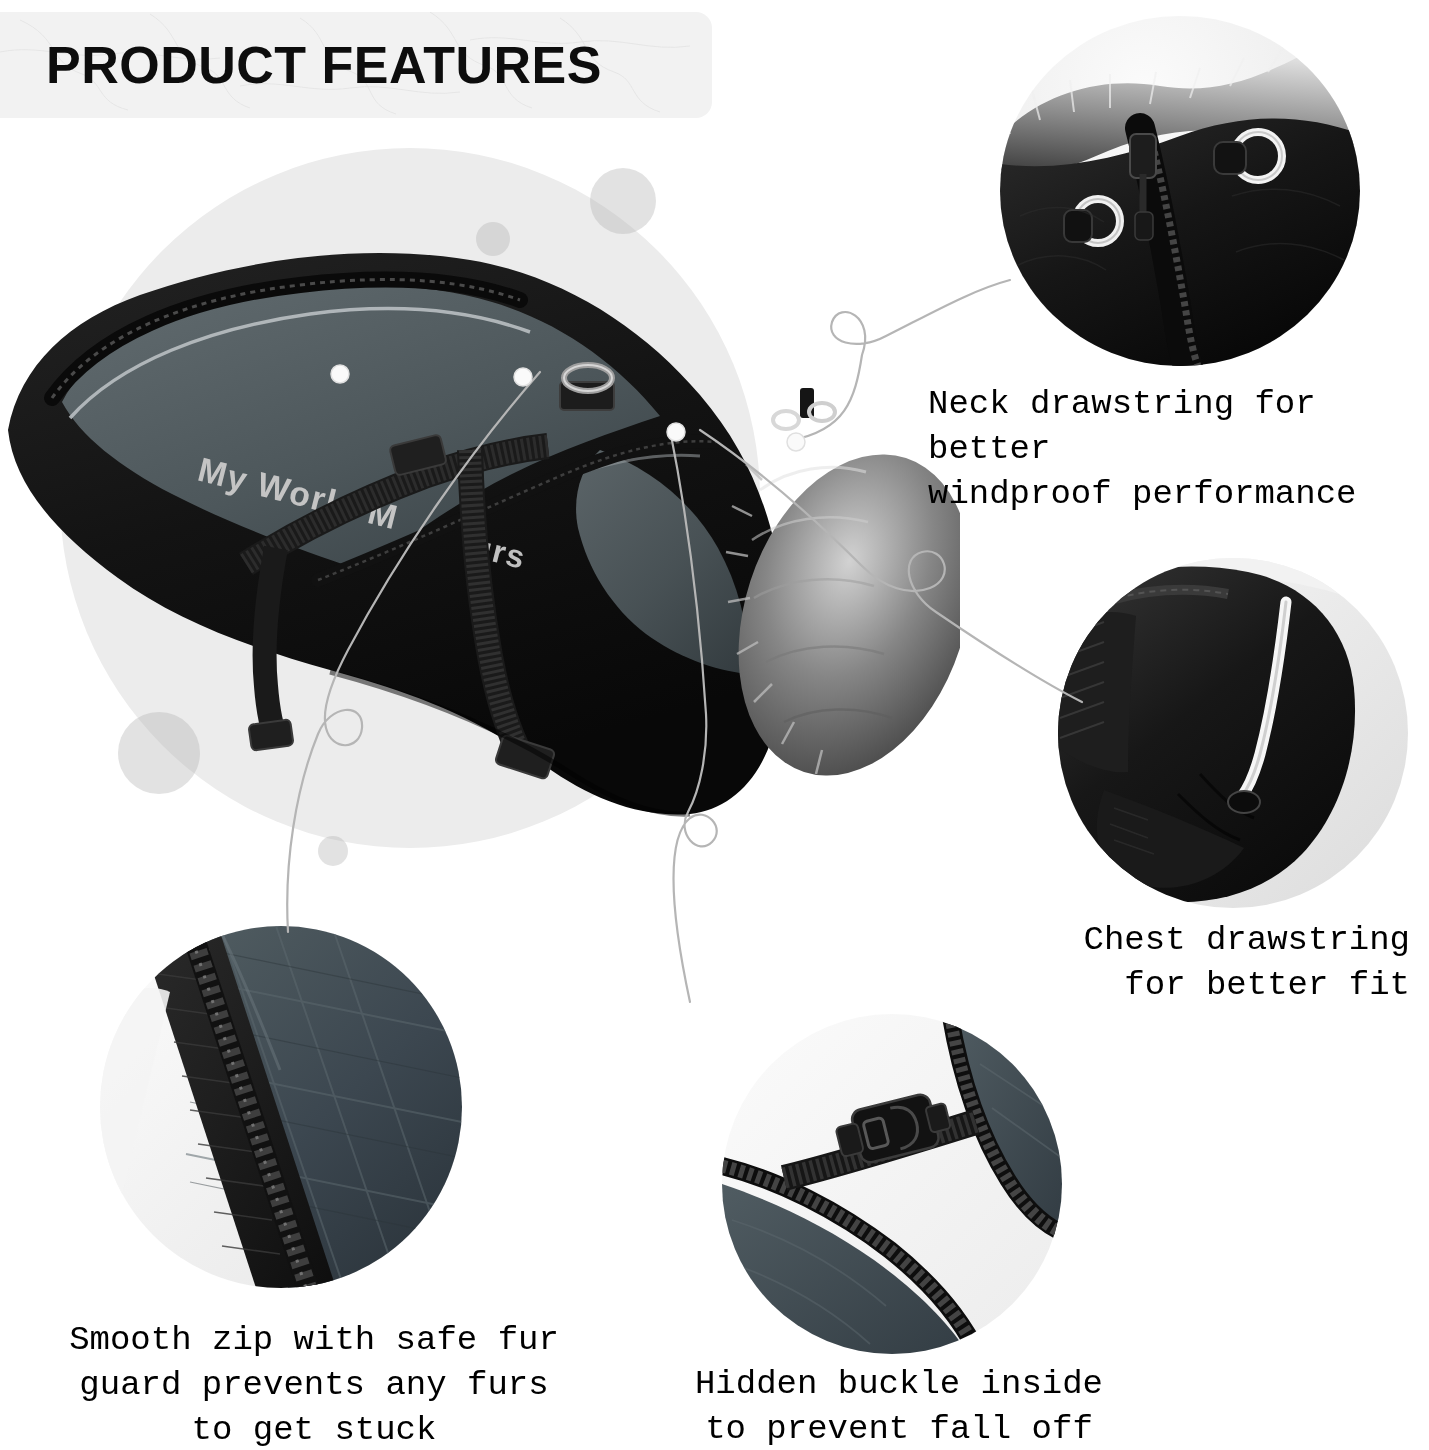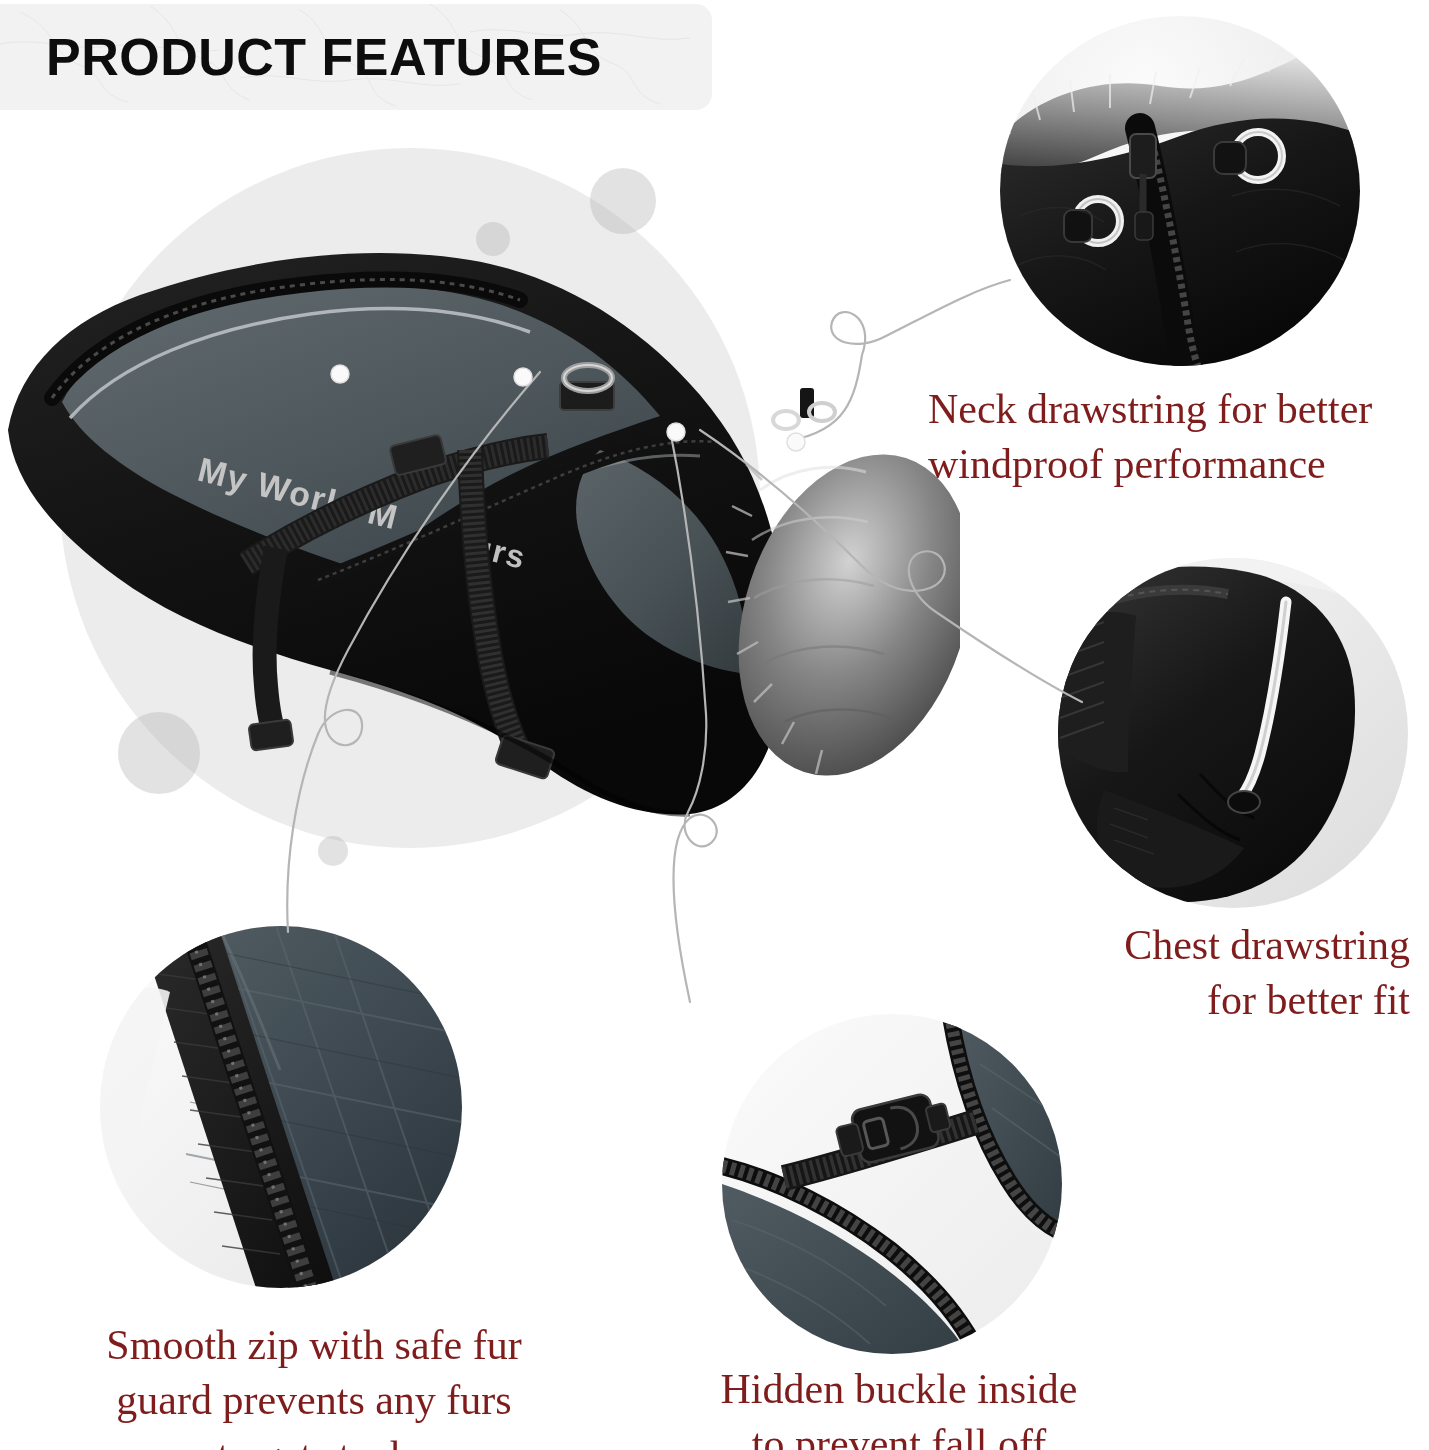--- a/index.html
+++ b/index.html
@@ -7,21 +7,21 @@
   body {
     width: 1429px; height: 1450px;
     position: relative; overflow: hidden;
     font-family: "DejaVu Sans", sans-serif;
     background: #ffffff;
   }
   #stage { position: absolute; inset: 0; }
 
   
   .banner {
-    position: absolute; left: 0; top: 4px;
+    position: absolute; left: 0; top: 12px;
     width: 712px; height: 106px;
     background: #f2f2f2;
     border-top-right-radius: 16px;
     border-bottom-right-radius: 16px;
     overflow: hidden;
   }
   .banner .texture { position: absolute; inset: 0; opacity: .55; }
   .banner-title {
     position: absolute; left: 46px; top: 50%;
     transform: translateY(-50%);
@@ -44,23 +44,23 @@
   
   .svg-layer {
     position: absolute; left: 0; top: 0;
     width: 1429px; height: 1450px;
     pointer-events: none;
   }
 
   
   .caption {
     position: absolute;
-    font-family: Liberation Serif, serif;
-    font-size: 42px; line-height: 1.32;
-    color: #7f1d1d; font-weight: 400;
+    font-family: Liberation Mono, monospace;
+    font-size: 34px; line-height: 1.32;
+    color: #000000; font-weight: 400;
     white-space: pre-line;
   }
   .cap-neck   { left: 928px; top: 382px;  width: 500px; text-align: left; }
   .cap-chest  { left: 1042px; top: 918px; width: 368px; text-align: right; }
   .cap-zip    { left: 44px;  top: 1318px; width: 540px; text-align: center; }
   .cap-buckle { left: 662px; top: 1362px; width: 474px; text-align: center; }
 
   
   .photo-circle {
     position: absolute; border-radius: 50%;

